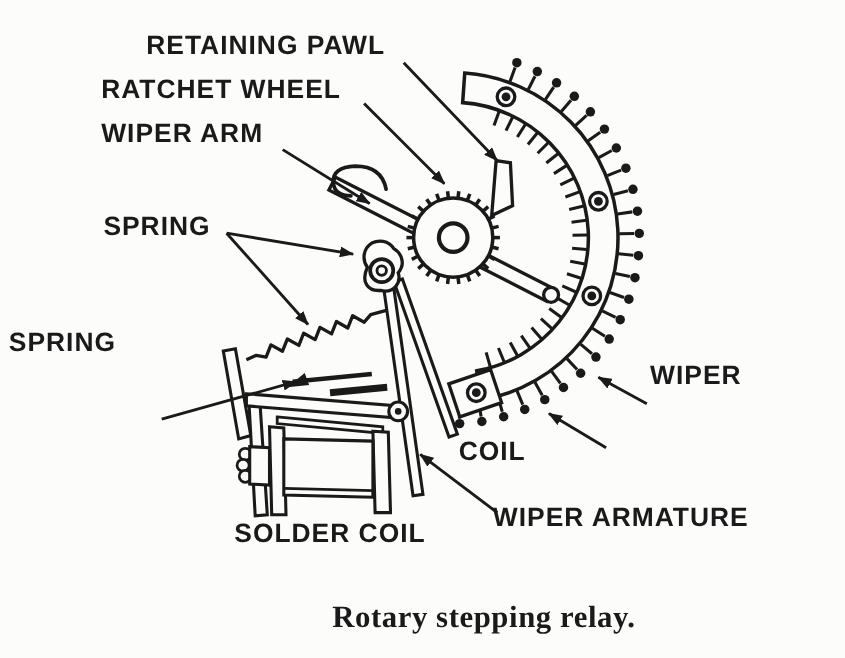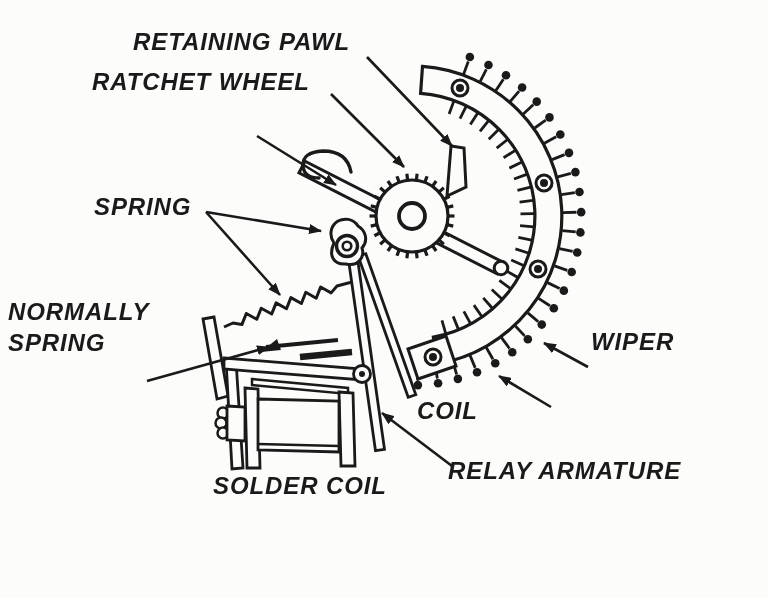--- a/index.html
+++ b/index.html
@@ -1,18 +1,18 @@
 <!DOCTYPE html>
 <html><head>
 <meta charset="utf-8">
 <style>
   html,body{margin:0;padding:0;}
   body{width:768px;height:598px;overflow:hidden;background:var(--paper,#fcfcfb);}
   .stage{position:relative;width:768px;height:598px;background:var(--paper,#fcfcfb);
-         font-family:"Liberation Sans",sans-serif;font-style:italic;}
+         font-family:"Liberation Sans",sans-serif;}
   #mech{position:absolute;left:0;top:0;color:var(--ink,#1a1a1a);}
   .lbl{position:absolute;color:var(--ink,#1a1a1a);font-weight:700;font-size:24px;
        letter-spacing:.9px;line-height:1.2;white-space:nowrap;}
   .lbl-block{line-height:31px;}
   .lbl-block2{line-height:33px;}
   .caption{position:absolute;color:var(--ink,#1a1a1a);
            font-family:"Liberation Serif",serif;font-weight:700;font-size:28px;
            letter-spacing:.5px;white-space:nowrap;}
 </style>
 </head>
@@ -209,25 +209,26 @@
         <line x1="206" y1="212" x2="280" y2="295" marker-end="url(#arr)"></line>
         <line x1="147" y1="381" x2="269" y2="347" marker-end="url(#arr)"></line>
         <line x1="452" y1="466" x2="382" y2="413" marker-end="url(#arr)"></line>
         <line x1="588" y1="367" x2="544" y2="343" marker-end="url(#arr)"></line>
         <line x1="551" y1="407" x2="499" y2="376" marker-end="url(#arr)"></line>
       </g>
   </svg>
 
   <div class="lbl" style="left:133px;top:28px">RETAINING PAWL</div>
   <div class="lbl" style="left:92px;top:68px">RATCHET WHEEL</div>
+  <div class="lbl" style="left:92px;top:108px">WIPER ARM</div>
   <div class="lbl" style="left:94px;top:193px">SPRING</div>
   <div class="lbl lbl-block" style="left:8px;top:296px">
-    <div>NORMALLY</div>
     <div>SPRING</div>
   </div>
   <div class="lbl" style="left:417px;top:397px">COIL</div>
   <div class="lbl" style="left:213px;top:472px">SOLDER COIL</div>
-  <div class="lbl" style="left:448px;top:457px">RELAY ARMATURE</div>
+  <div class="lbl" style="left:448px;top:457px">WIPER ARMATURE</div>
   <div class="lbl lbl-block2" style="left:591px;top:325px">
     <div>WIPER</div>
   </div>
 
+  <div class="caption" style="left:302px;top:546px">Rotary stepping relay.</div>
 </div>
 
 </body></html>

